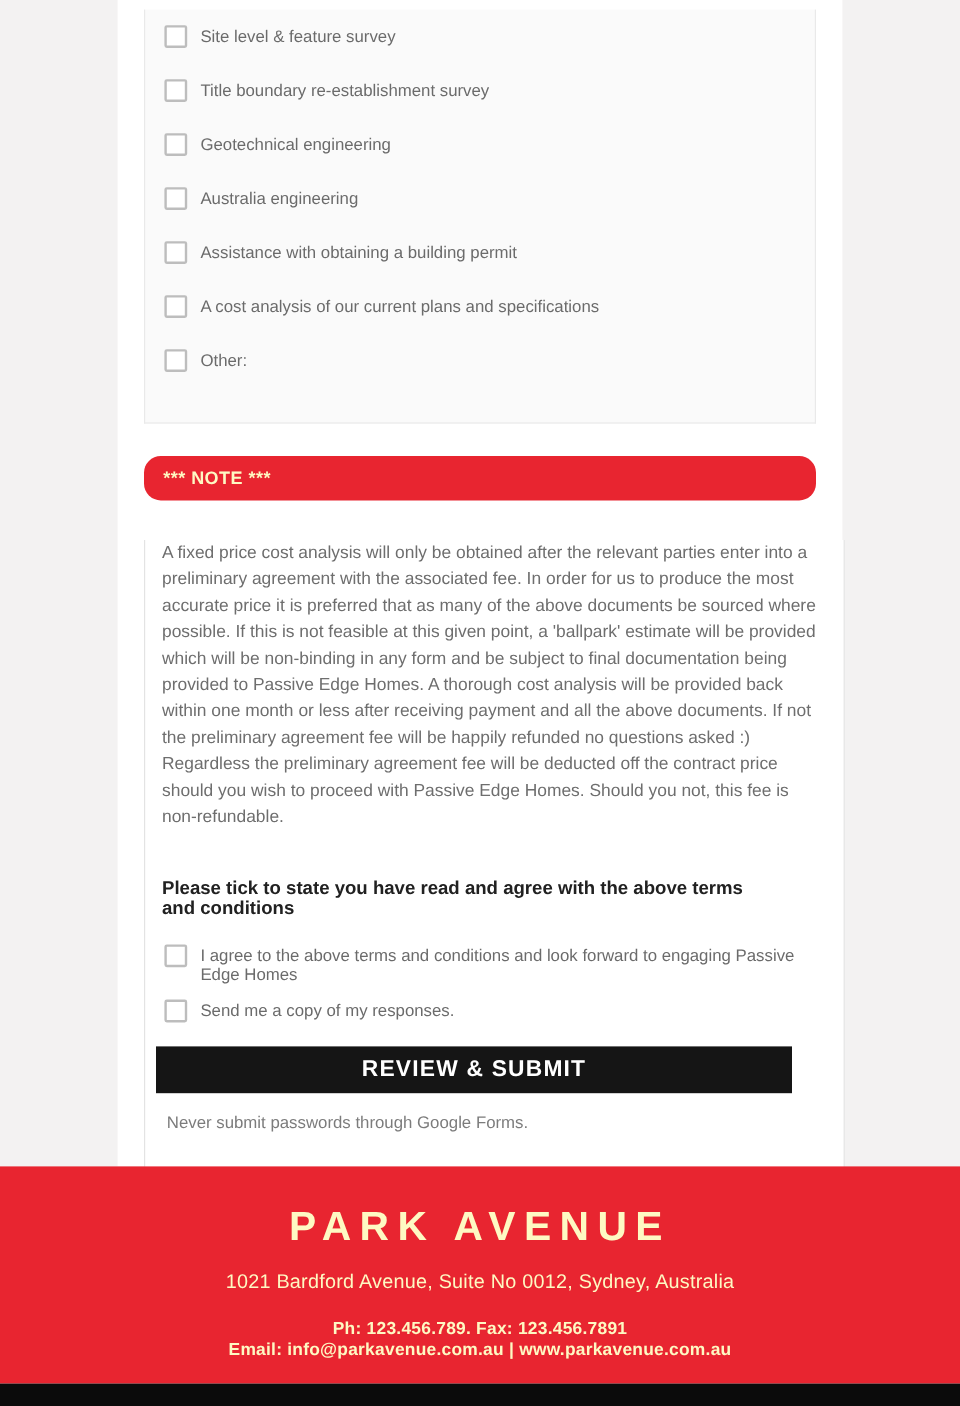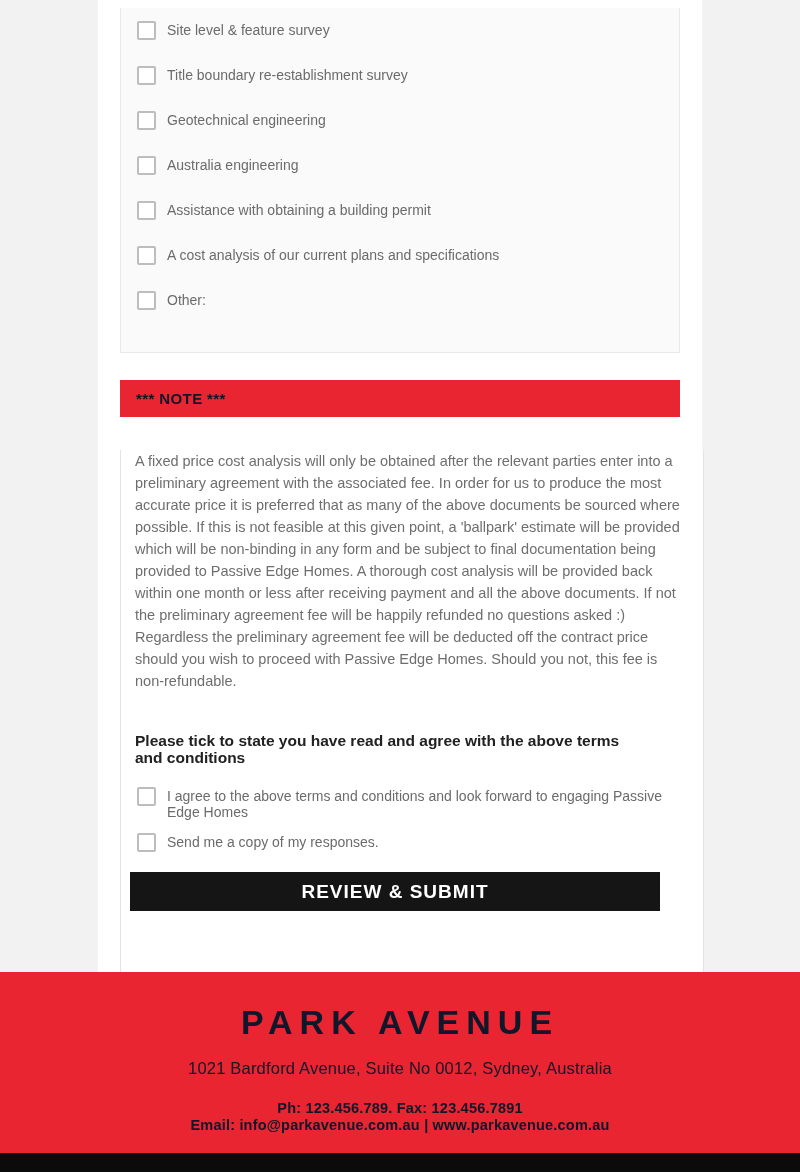--- a/index.html
+++ b/index.html
@@ -32,21 +32,21 @@
     margin-left:11px; padding-top:2px;
     font-size:14px; line-height:15.5px; color:#6b6b6b;
     max-width:500px;
   }
 
   
   .note-header {
     margin:27px 22px 0; width:560px; height:37px;
     background:var(--accent-red,#e82530);
     display:flex; align-items:center; padding-left:16px;
-    color:#0f172a; font-weight:bold; font-size:15px; letter-spacing:0.4px;
+    color:#fef9c3; font-weight:bold; font-size:15px; letter-spacing:0.4px;border-radius:14px;
   }
 
   
   .note-card {
     margin:0 22px; width:584px; height:536px;
     background:#ffffff; border:1px solid #e3e3e3; border-top:none;
   }
   .note-body {
     margin:33px 14px 0 14px;
     font-size:14.5px; line-height:22px; color:#6e6e6e;
@@ -67,21 +67,21 @@
   }
   .disclaimer {
     margin:16px 0 0 18px;
     font-size:14px; color:#7c7c7c;
   }
 
   
   .footer {
     position:absolute; left:0; top:972px; width:800px; height:181px;
     background:var(--accent-red,#e82530);
-    color:#0f172a; text-align:center;
+    color:#fef9c3; text-align:center;
   }
   .footer-brand {
     padding-top:30px; line-height:40px;
     font-size:34px; font-weight:bold; letter-spacing:7px;
   }
   .footer-address {
     margin-top:14px; line-height:24px;
     font-size:16.5px; font-weight:normal; letter-spacing:0.2px;
   }
   .footer-phone {
@@ -150,20 +150,21 @@
             <span class="opt-label">I agree to the above terms and conditions and look forward to engaging Passive Edge Homes</span>
           </div>
           <div class="opt-row">
             <span class="checkbox"></span>
             <span class="opt-label">Send me a copy of my responses.</span>
           </div>
         </div>
 
       <button class="submit-button">REVIEW &amp; SUBMIT</button>
 
+      <div class="disclaimer">Never submit passwords through Google Forms.</div>
     </div>
 
   </div>
 
   <div class="footer">
     <div class="footer-brand">PARK AVENUE</div>
     <div class="footer-address">1021 Bardford Avenue, Suite No 0012, Sydney, Australia</div>
     <div class="footer-phone">Ph: 123.456.789. Fax: 123.456.7891</div>
     <div class="footer-email">Email: info@parkavenue.com.au  |  www.parkavenue.com.au</div>
   </div>

